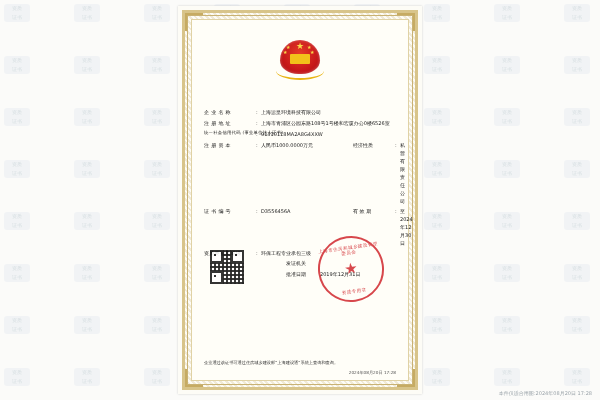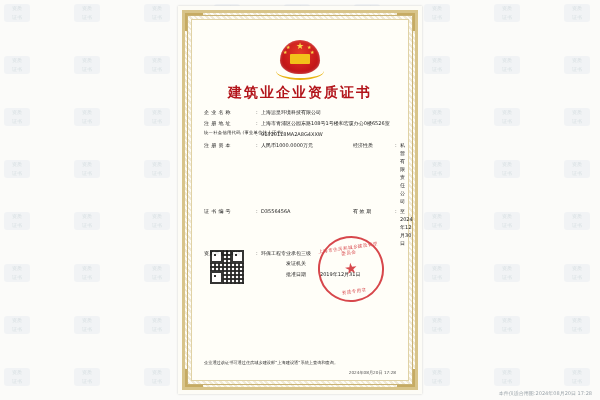--- a/index.html
+++ b/index.html
@@ -607,21 +607,20 @@
         <div class="shield"></div>
         <div class="gate"></div>
         <div class="star big">★</div>
         <div class="star s1">★</div>
         <div class="star s2">★</div>
         <div class="star s3">★</div>
         <div class="star s4">★</div>
         <div class="ears"></div>
       </div>
 
-      <div id="cert-title">建筑业企业资质证书</div>
 
       <div id="fields">
 
         <div class="field-row">
           <div class="field-label">企 业 名 称</div>
           <div class="field-colon">:</div>
           <div class="field-value">上海运皇环境科技有限公司</div>
         </div>
 
         <div class="field-row">

